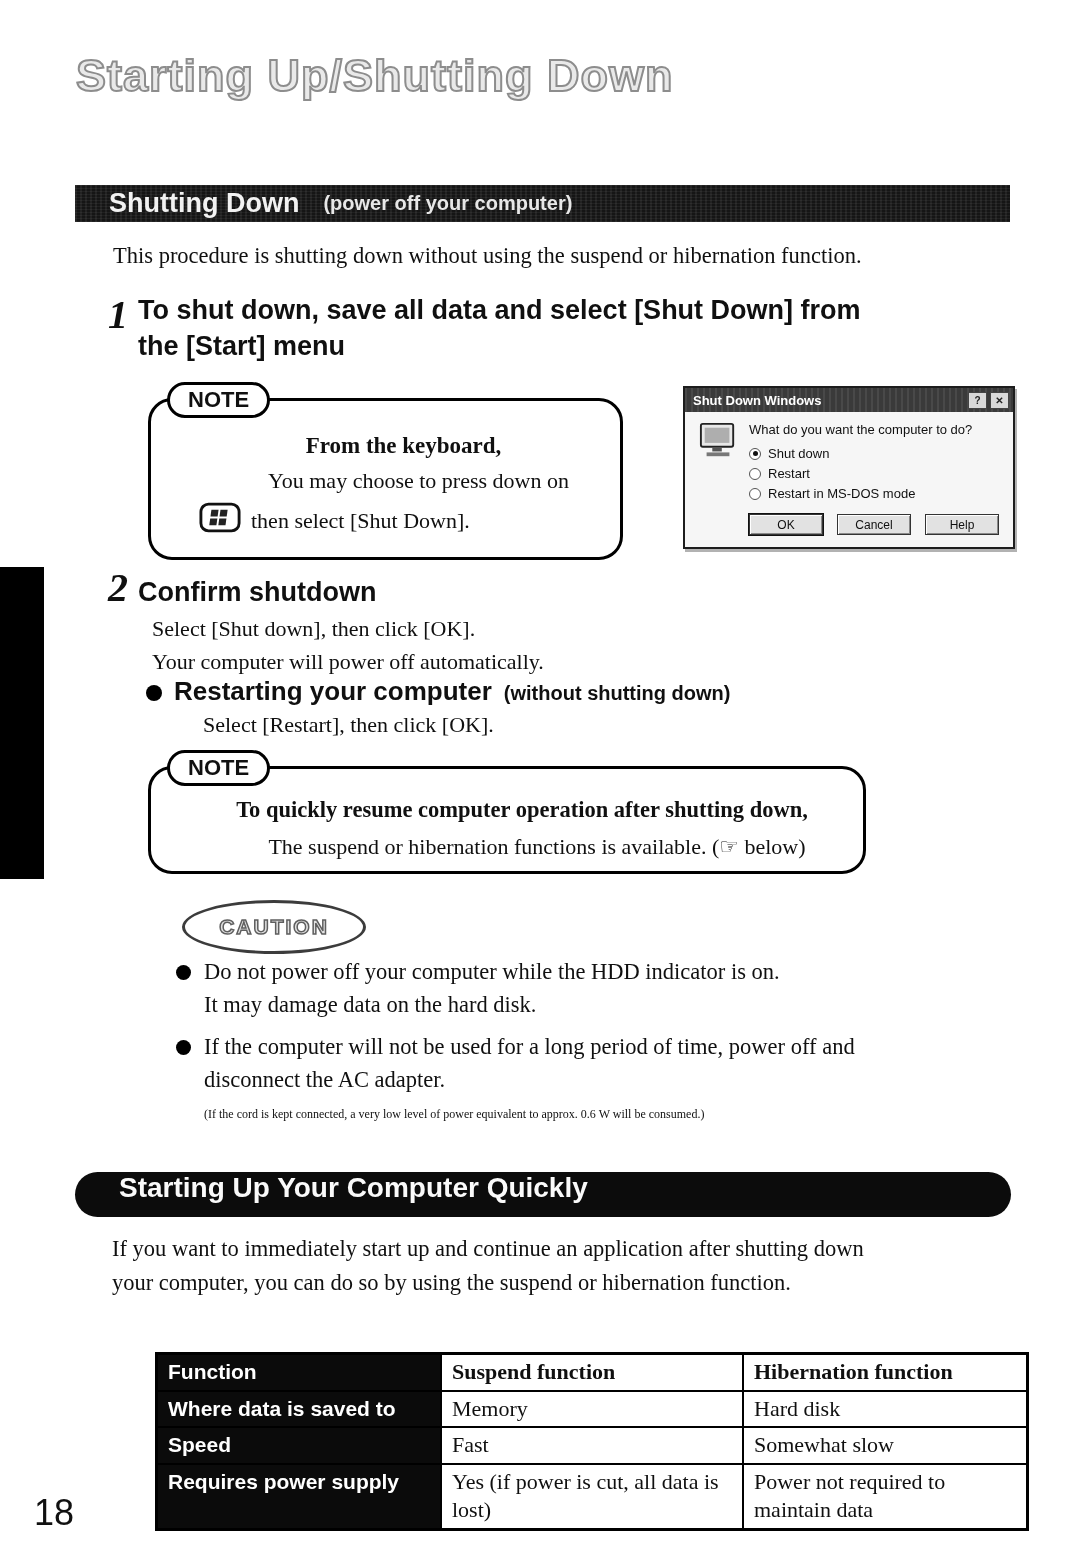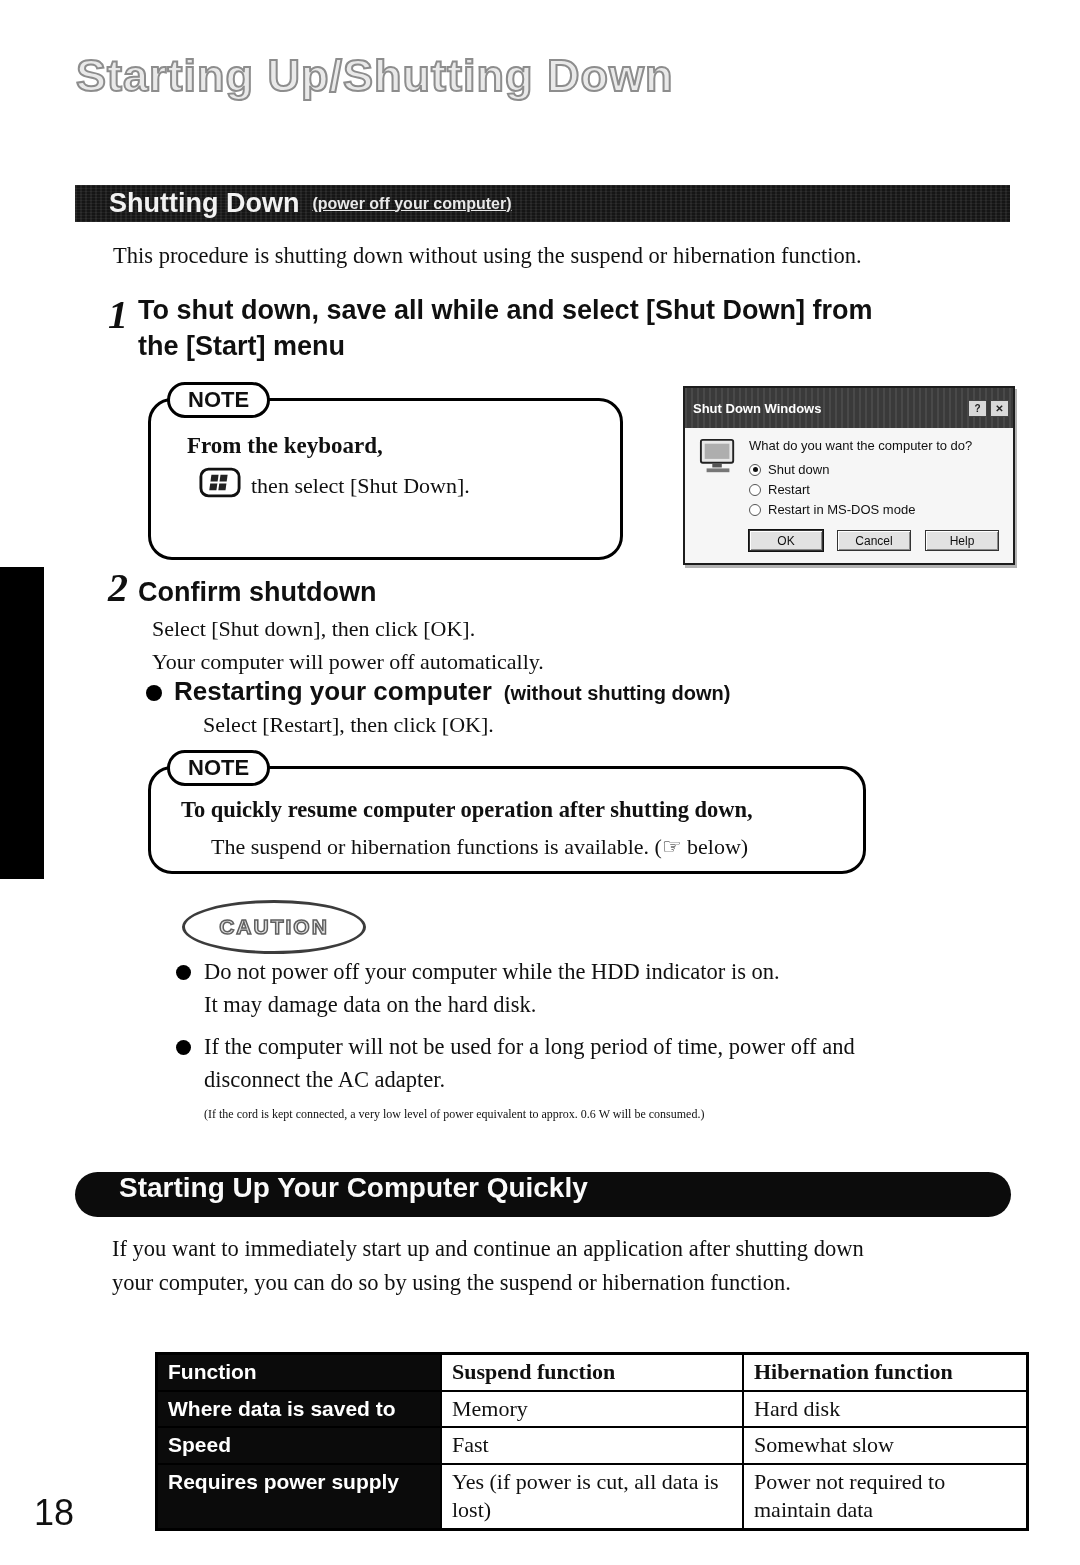--- a/index.html
+++ b/index.html
@@ -10,48 +10,48 @@
   
   .doc-title{left:76px;top:50px;font-family:"Liberation Sans",sans-serif;font-weight:bold;
              font-size:45px;letter-spacing:1px;color:#e9e9e9;-webkit-text-stroke:2px #8d8d8d;}
 
   
   .sd-bar{left:75px;top:185px;width:935px;height:37px;background:#151515;
           background-image:repeating-linear-gradient(90deg,rgba(255,255,255,.06) 0 2px,transparent 2px 5px),
                            repeating-linear-gradient(0deg,rgba(255,255,255,.05) 0 1px,transparent 1px 3px);
           display:flex;align-items:center;padding-left:34px;box-sizing:border-box;}
   .sd-bar .t1{color:#f2f2f2;font-family:"Liberation Sans",sans-serif;font-weight:bold;font-size:27px;}
-  .sd-bar .t2{color:#e8e8e8;font-family:"Liberation Sans",sans-serif;font-weight:bold;font-size:16px;margin-left:13px;text-decoration:underline;}
+  .sd-bar .t2{color:#e8e8e8;font-family:"Liberation Sans",sans-serif;font-weight:bold;font-size:20px;margin-left:24px;}
 
   .sd-intro{left:113px;top:243px;font-size:22.5px;}
 
   
   .step1{left:108px;top:293px;display:flex;gap:10px;}
   .step-num{font-family:"Liberation Serif",serif;font-style:italic;font-weight:bold;font-size:40px;line-height:1;margin-top:2px;}
   .step-head{font-family:"Liberation Sans",sans-serif;font-weight:bold;font-size:27px;line-height:1.32;}
 
   .step2-row{left:108px;top:566px;display:flex;align-items:baseline;gap:10px;}
   .step2-lines{left:152px;top:612px;font-size:22px;line-height:1.5;}
 
   
-  .notebox{border:3px solid #000;border-radius:24px;background:#fff;box-sizing:border-box;}
+  .notebox{border:3px solid #000;border-radius:24px;background:#fff;box-sizing:border-box;text-align:center;}
   .note1{left:148px;top:398px;width:475px;height:162px;}
   .note2{left:148px;top:766px;width:718px;height:108px;}
   .note-pill{position:absolute;top:-19px;left:16px;background:#fff;border:3px solid #000;border-radius:18px;
              padding:1px 18px;font-family:"Liberation Sans",sans-serif;font-weight:bold;font-size:22px;line-height:28px;}
   .note1 .n-bold{margin:32px 0 0 36px;font-weight:bold;font-size:23px;}
   .note1 .n-line1{margin:9px 0 0 66px;font-size:22px;}
   .note1 .n-line3{margin:8px 0 0 48px;display:flex;align-items:center;gap:10px;font-size:22px;}
   .note2 .n-bold{margin:28px 0 11px 30px;font-weight:bold;font-size:22.5px;}
   .note2 .n-line1{margin:7px 0 0 60px;font-size:22px;}
 
   
   .dialog{left:683px;top:386px;width:332px;background:#f6f6f6;border:2px solid #1d1d1d;
           box-shadow:2px 3px 0 rgba(0,0,0,.3);box-sizing:border-box;}
-  .dlg-title{height:40px;background:#3a3a3a;
+  .dlg-title{height:24px;background:#3a3a3a;
              background-image:repeating-linear-gradient(90deg,rgba(255,255,255,.08) 0 2px,transparent 2px 6px);
              display:flex;align-items:center;padding:0 4px 0 8px;}
   .dlg-title-text{color:#fff;font-family:"Liberation Sans",sans-serif;font-weight:bold;font-size:13px;flex:1;}
   .dlg-btn{width:17px;height:15px;background:#d9d9d9;border:1px solid #444;
            font-family:"Liberation Sans",sans-serif;font-weight:bold;font-size:10px;
            display:inline-flex;align-items:center;justify-content:center;margin-left:3px;color:#222;}
   .dlg-body{display:flex;padding:10px 16px 12px 12px;gap:10px;}
   .dlg-content{flex:1;}
   .dlg-q{font-family:"Liberation Sans",sans-serif;font-size:13px;margin-bottom:9px;}
   .radio-row{display:flex;align-items:center;gap:7px;margin:5px 0;font-family:"Liberation Sans",sans-serif;font-size:13px;}
@@ -113,28 +113,29 @@
   <div class="abs sd-bar">
     <span class="t1">Shutting Down</span>
     <span class="t2">(power off your computer)</span>
   </div>
 
   <div class="abs sd-intro">This procedure is shutting down without using the suspend or hibernation function.</div>
 
   <div class="abs step1">
     <span class="step-num">1</span>
     <span class="step-head">
-      <span style="display:block">To shut down, save all while and select [Shut Down] from</span>
+      <span style="display:block">To shut down, save all data and select [Shut Down] from</span>
       <span style="display:block">the [Start] menu</span>
     </span>
   </div>
 
   <div class="abs notebox note1">
     <span class="note-pill">NOTE</span>
     <div class="n-bold">From the keyboard,</div>
+    <div class="n-line1">You may choose to press down on</div>
     <div class="n-line3">
       <span>
         <svg width="42" height="31" viewBox="0 0 44 32">
           <rect x="2" y="2" width="40" height="28" rx="8" fill="#fff" stroke="#111" stroke-width="3"></rect>
           <g transform="translate(13,8) skewX(-8)" fill="#222">
             <rect x="0" y="0" width="7.5" height="7"></rect>
               <rect x="9.5" y="0" width="7.5" height="7"></rect>
             <rect x="0" y="9" width="7.5" height="7"></rect>
               <rect x="9.5" y="9" width="7.5" height="7"></rect>
           </g>

